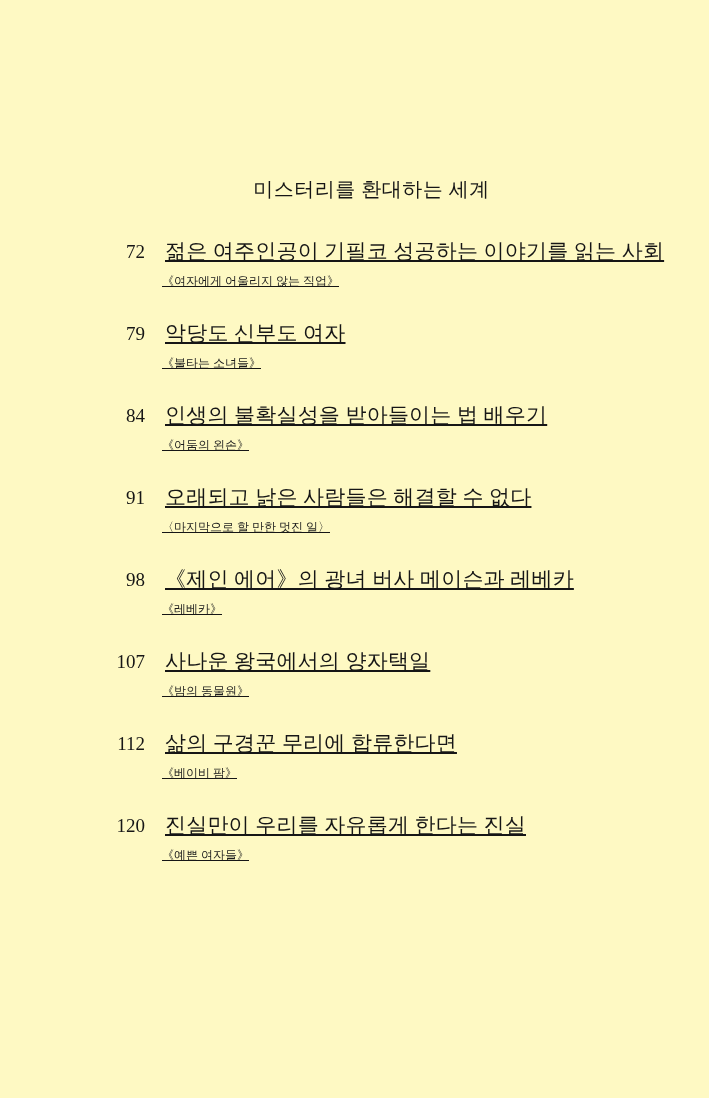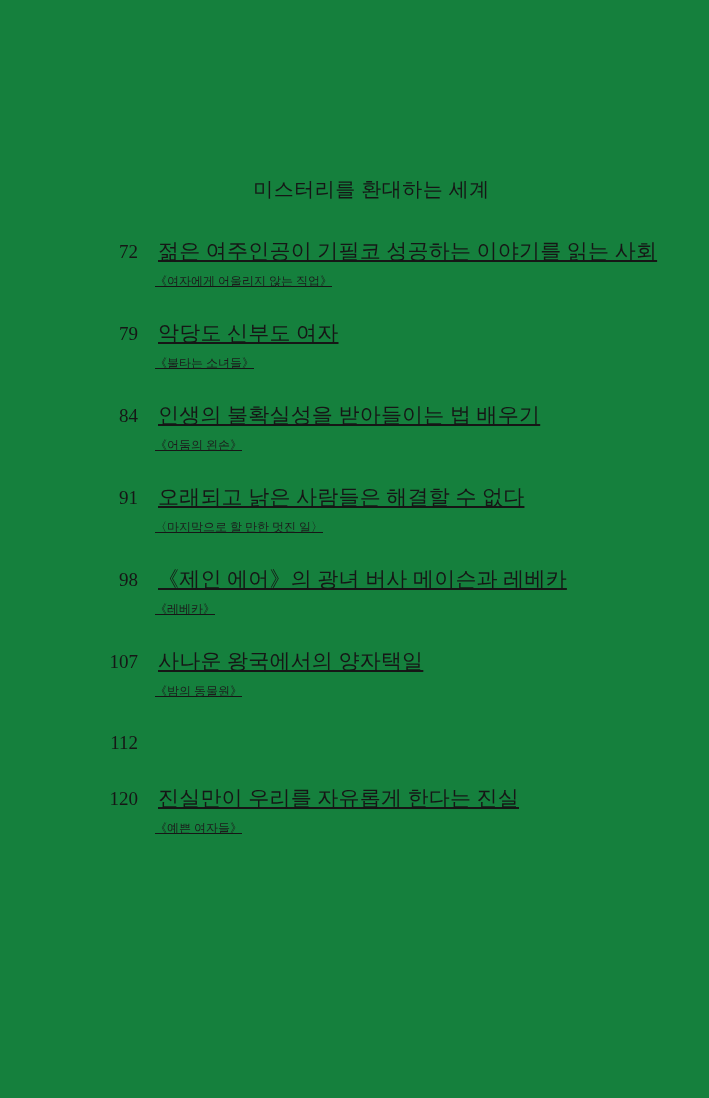--- a/index.html
+++ b/index.html
@@ -4,21 +4,21 @@
 <style>
   html, body {
     margin: 0;
     padding: 0;
     background: #ffffff;
   }
   .page {
     position: relative;
     width: 709px;
     height: 1098px;
-    background: #15803d;
+    background: #fef9c3;
     color: #161616;
     font-family: "Liberation Serif", "DejaVu Serif", serif;
     overflow: hidden;
   }
   .section-title {
     position: absolute;
     top: 176px;
     left: 0;
     right: 0;
     padding-left: 34px; 
@@ -31,20 +31,21 @@
   .entries {
     position: absolute;
     top: 236px;
     left: 0;
     right: 0;
   }
   .entry {
     display: flex;
     align-items: baseline;
     margin-bottom: 25px;
+    padding-left: 7px;
   }
   .entry-num {
     flex: 0 0 138px;
     width: 138px;
     text-align: right;
     font-size: 19px;
     line-height: 30px;
   }
   .entry-text {
     margin-left: 20px;
@@ -118,20 +119,24 @@
   <div class="entry">
     <span class="entry-num">107</span>
     <span class="entry-text">
       <span class="entry-title">사나운 왕국에서의 양자택일</span>
       <span class="entry-source">《밤의 동물원》</span>
     </span>
   </div>
 
   <div class="entry">
     <span class="entry-num">112</span>
+    <span class="entry-text">
+      <span class="entry-title">삶의 구경꾼 무리에 합류한다면</span>
+      <span class="entry-source">《베이비 팜》</span>
+    </span>
   </div>
 
   <div class="entry">
     <span class="entry-num">120</span>
     <span class="entry-text">
       <span class="entry-title">진실만이 우리를 자유롭게 한다는 진실</span>
       <span class="entry-source">《예쁜 여자들》</span>
     </span>
   </div>
 

